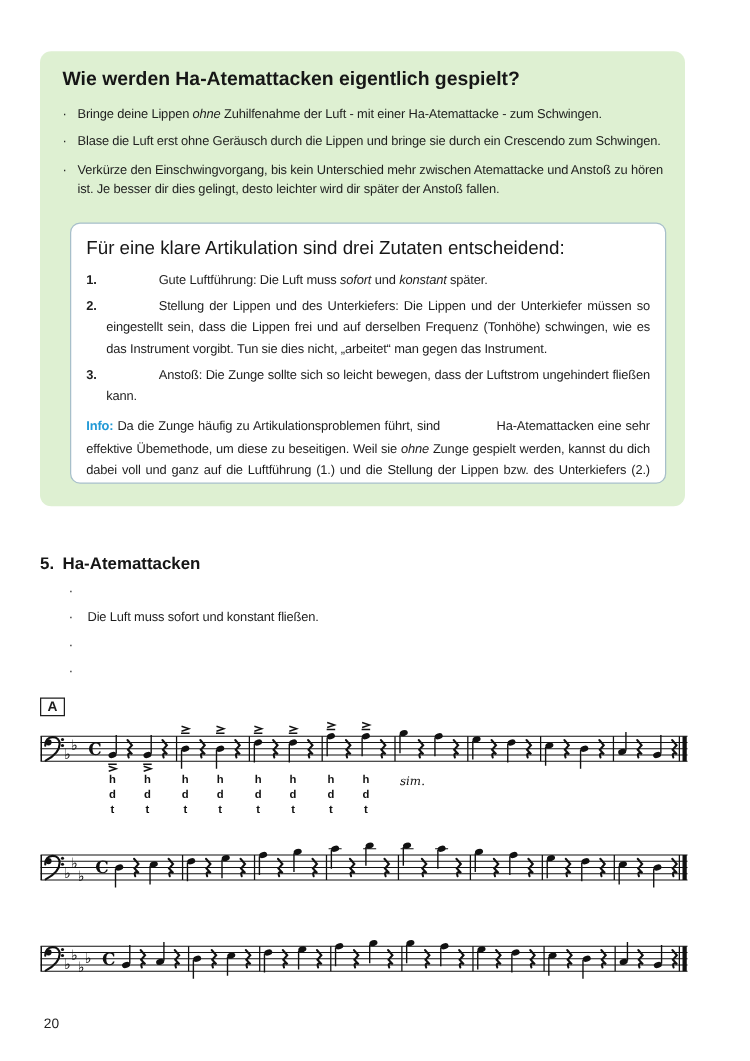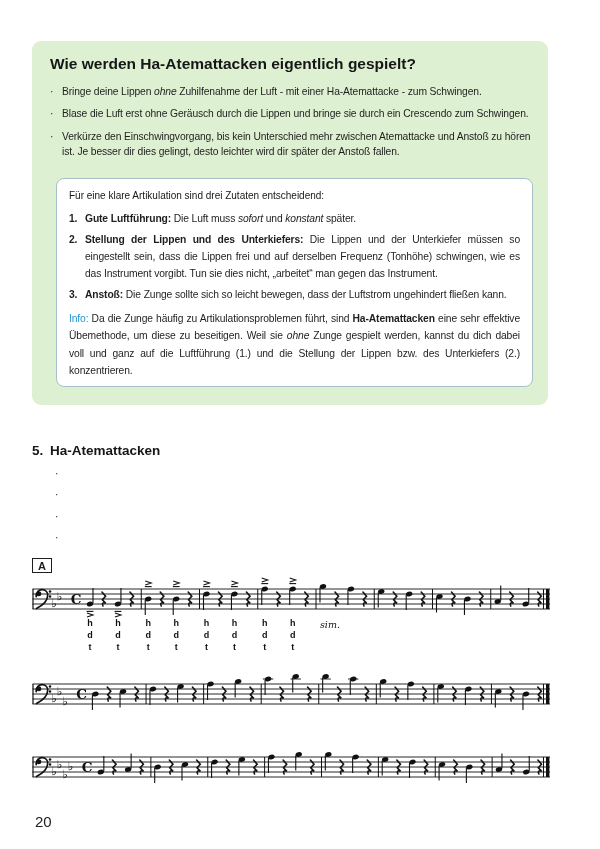--- a/index.html
+++ b/index.html
@@ -15,44 +15,44 @@
   }
   .gb-title{font-size:15.5px;font-weight:700;margin:2px 0 11px 0;color:#161616;}
   .gb-bullet{display:flex;font-size:10.3px;letter-spacing:-0.12px;line-height:1.5;margin:0 0 7px 0;width:494px;}
   .gb-bullet .mark{flex:none;width:12px;}
   .gb-bullet .txt{flex:1;}
   .inner-box{
     position:absolute;left:24px;top:137px;width:477px;height:209px;
     background:#ffffff;border:1.5px solid #a7bfca;border-radius:8px;
     box-sizing:border-box;padding:9px 12px 0 12px;overflow:hidden;
   }
-  .ib-title{font-size:10px;margin:2px 0 9px 0;color:#161616;}
+  .ib-title{font-size:15px;margin:2px 0 9px 0;color:#161616;}
   .item{display:flex;font-size:10.3px;letter-spacing:-0.12px;line-height:1.66;margin:0 0 4px 0;text-align:justify;}
   .item .num{flex:none;width:16px;font-weight:700;}
   .item .txt{flex:1;}
   .info-p{font-size:10.3px;letter-spacing:-0.12px;line-height:1.66;text-align:justify;margin-top:7px;}
-  .b{font-weight:700;}
+  .b{font-weight:400;margin-left:42px;}
   .i{font-style:italic;margin-top:39px;}
-  .info{color:#2199d6;font-weight:400;}
+  .info{color:#2199d6;font-weight:700;}
   .section{position:absolute;left:32px;top:443px;width:516px;}
   .sec-h{display:flex;font-size:13.5px;font-weight:700;color:#161616;}
   .sec-h .num{flex:none;width:18px;}
   .sec-bullets{margin-top:9px;padding-left:23px;}
   .sec-bullet{display:flex;font-size:10.3px;letter-spacing:-0.12px;line-height:1.45;margin:0 0 6.5px 0;}
   .sec-bullet .mark{flex:none;width:15px;}
   .a-label{
     position:absolute;left:32px;top:558px;width:18px;height:13px;
     border:1.6px solid #1e1e1e;font-size:11px;font-weight:700;
     display:flex;align-items:center;justify-content:center;background:#fff;
   }
   .staff-host{position:absolute;left:32px;}
   #staff1{top:566px;}
   #staff2{top:672px;}
   #staff3{top:744px;}
-  .page-num{position:absolute;left:35px;top:813px;font-size:15px;color:#222;}
+  .page-num{position:absolute;left:35px;top:813px;font-size:11px;color:#222;}
 </style>
 </head>
 <body>
 
 <div class="green-box">
   <div class="gb-title">Wie werden Ha-Atemattacken eigentlich gespielt?</div>
 
   <div class="gb-bullet">
     <span class="mark">·</span>
     <span class="txt"><span>Bringe deine Lippen </span><span class="i">ohne</span><span> Zuhilfenahme der Luft - mit einer Ha-Atemattacke - zum Schwingen.</span></span>
@@ -90,20 +90,21 @@
   <div class="sec-h">
     <span class="num">5.</span>
     <span>Ha-Atemattacken</span>
   </div>
   <div class="sec-bullets">
     <div class="sec-bullet">
       <span class="mark">·</span>
     </div>
     <div class="sec-bullet">
       <span class="mark">·</span>
+      <span>Die Luft muss sofort und konstant fließen.</span>
     </div>
     <div class="sec-bullet">
       <span class="mark">·</span>
     </div>
     <div class="sec-bullet">
       <span class="mark">·</span>
     </div>
   </div>
 </div>
 

